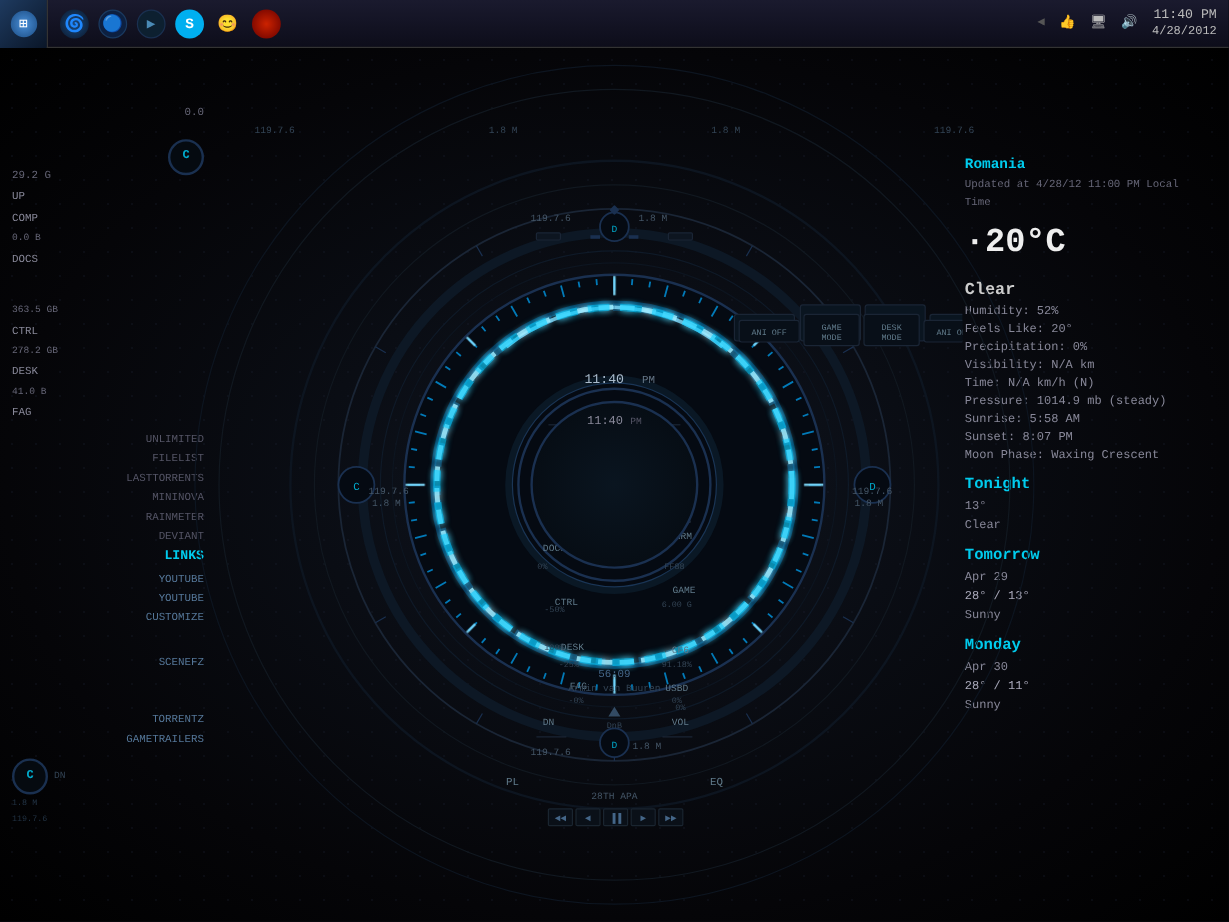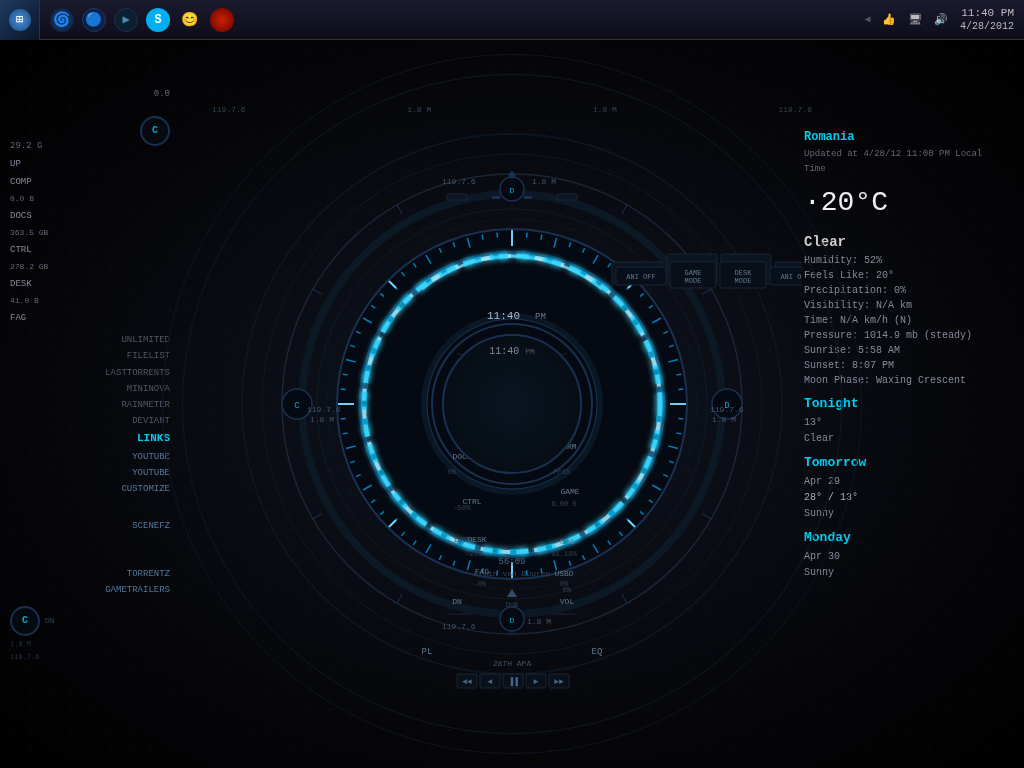--- a/index.html
+++ b/index.html
@@ -87,21 +87,21 @@
       position: absolute;
       right: 20px; top: 44px;
       width: 200px;
       font-size: 11px;
       color: #aab;
       line-height: 1.6;
       margin-top: 44px;
     }
     .weather-location { color: #00ccee; font-size: 12px; font-weight: bold; }
     .weather-updated { color: #667; font-size: 9px; }
-    .weather-temp { color: #eee; font-size: 28px; font-weight: normal; margin: 5px 0; }
+    .weather-temp { color: #eee; font-size: 28px; font-weight: bold; margin: 5px 0; }
     .weather-condition { color: #ccc; font-size: 14px; font-weight: bold; }
     .weather-detail { font-size: 10px; color: #889; line-height: 1.5; }
     .weather-section-title { color: #00ccee; font-size: 13px; font-weight: bold; margin-top: 6px; }
     .weather-section-sub { font-size: 10px; color: #889; }
     .weather-section-temp { font-size: 10px; color: #aab; }
     .weather-section-cond { font-size: 10px; color: #889; }
 
     
     #hud-container {
       position: absolute;
@@ -199,21 +199,21 @@
 
     <div style="position:relative; margin-bottom:8px;">
       <div style="position:absolute; right:0; top:10px; width:30px;height:30px;border-radius:50%;border:2px solid #1a3050;background:#050a10;display:flex;align-items:center;justify-content:center;color:#00aacc;font-size:10px;font-weight:bold;">C</div>
     </div>
     <div style="margin-top:35px; text-align:left; color:#667; font-size:9px; line-height:2;">
       <div>29.2 G</div>
       <div style="color:#889;">UP</div>
       <div style="color:#889;">COMP</div>
       <div style="color:#667; font-size:8px;">0.0 B</div>
       <div style="color:#889;">DOCS</div>
-      <div style="color:#667; font-size:8px;">363.5 GB</div>
+      <div style="color:#667; font-size:8px;margin-top:26px;">363.5 GB</div>
       <div style="color:#889;">CTRL</div>
       <div style="color:#667; font-size:8px;">278.2 GB</div>
       <div style="color:#889;">DESK</div>
       <div style="color:#667; font-size:8px;">41.0 B</div>
       <div style="color:#889;">FAG</div>
     </div>
 
     <div style="margin-top:5px; text-align:right; font-size:9px; line-height:1.8;">
       <div style="color:#556;">UNLIMITED</div>
       <div style="color:#556;">FILELIST</div>
@@ -255,20 +255,21 @@
     </div>
     <div class="weather-section-title">Tonight</div>
     <div class="weather-section-sub">13°</div>
     <div class="weather-section-cond">Clear</div>
     <div class="weather-section-title">Tomorrow</div>
     <div class="weather-section-sub">Apr 29</div>
     <div class="weather-section-temp">28° / 13°</div>
     <div class="weather-section-cond">Sunny</div>
     <div class="weather-section-title">Monday</div>
     <div class="weather-section-sub">Apr 30</div>
+    <div class="weather-section-temp">28° / 11°</div>
     <div class="weather-section-cond">Sunny</div>
   </div>
 
   <div id="hud-container">
 
     <div class="hud-outer-ring-1"></div>
     <div class="hud-outer-ring-2"></div>
 
     <svg id="hud-svg" viewBox="0 0 580 580">
 

